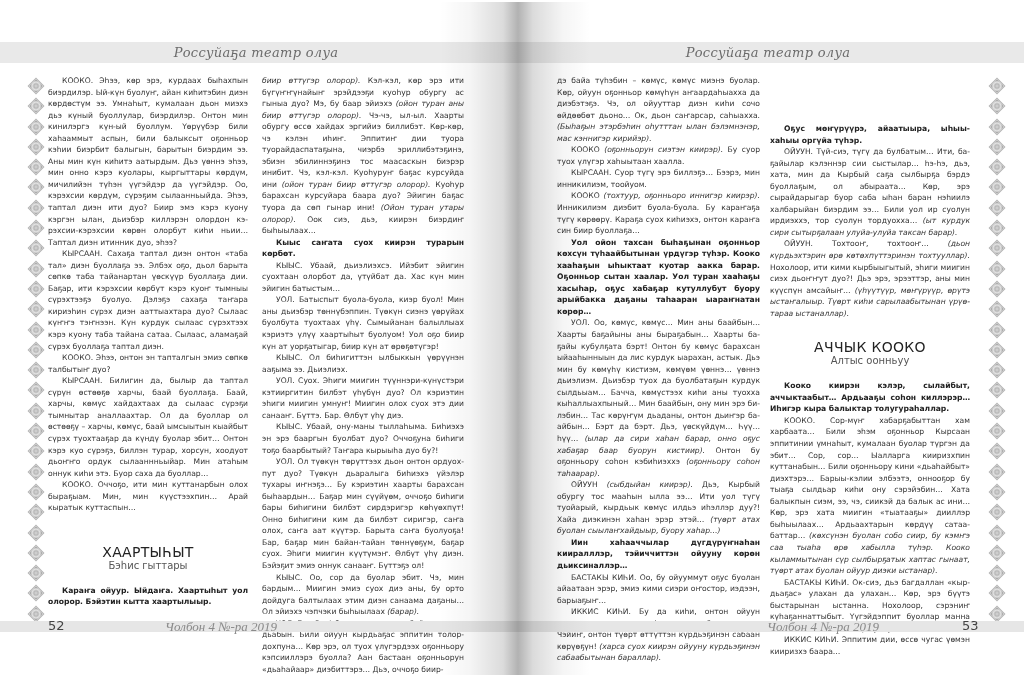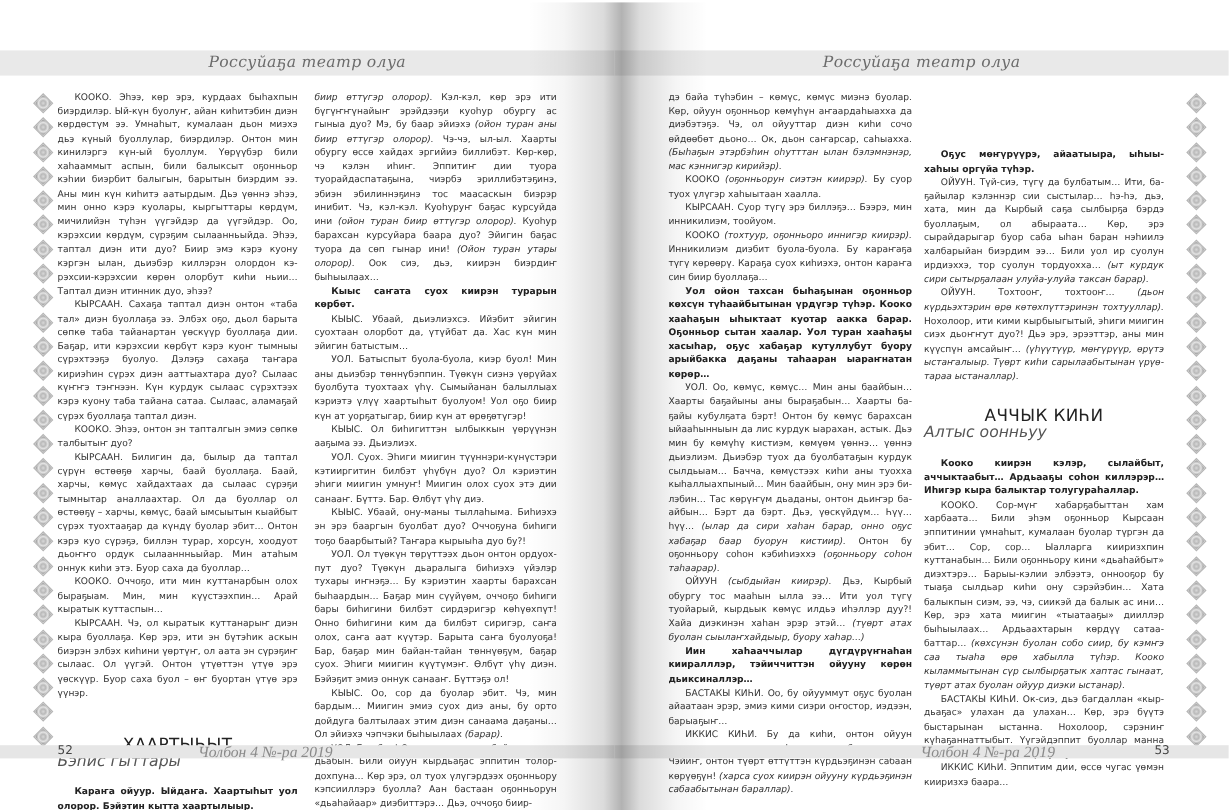--- a/index.html
+++ b/index.html
@@ -31,42 +31,42 @@
   .header-title {
     position:absolute; top:0; width:100%; text-align:center;
     font-family:"DejaVu Serif", serif; font-style:italic;
     font-size:13px; line-height:21px; color:#6b6b6b; letter-spacing:0.3px;
   }
 
   .footer-band {
     position:absolute; top:619px; height:11px; background:#e6e6e6; left:0; right:0;
   }
   .page-num {
-    position:absolute; top:618px; font-size:10px; line-height:12px; color:#444;
+    position:absolute; top:618px; font-size:13px; line-height:12px; color:#444;
   }
   .footer-mag {
     position:absolute; top:619px; font-family:Liberation Serif, serif; font-style:italic;
     font-size:13px; line-height:11px; color:#8a8a8a;
   }
 
   .col {
     position:absolute; top:73px;
     font-size:7.6px; line-height:11.55px; text-align:justify; color:#333;
     hyphens:manual;
   }
   .col p { margin:0; text-indent:14px; }
   .col p.noind { text-indent:0; }
   .col p.bold { font-weight:bold; color:#222; }
   .col i, .col .it { font-style:italic; }
   .col .heading {
     text-align:center; text-indent:0; font-size:14px; line-height:16px;
     margin-top:30px; color:#222; letter-spacing:0.3px;
   }
   .col .subheading {
-    text-indent:0; font-size:13px; line-height:11px; color:#555; margin-bottom:14px;font-style:italic;
+    text-align:center; text-indent:0; font-size:10px; line-height:11px; color:#555; margin-bottom:14px;
   }
 
   .diamonds { position:absolute; width:18px; }
   .diamond {
     width:12px; height:12px; margin:0 auto 8.3px auto; transform:rotate(45deg);
     background:radial-gradient(circle, #d8d8d8 0%, #b9b9b9 30%, #e4e4e4 55%, #a9a9a9 80%, #cfcfcf 100%);
     border:1px solid #b5b5b5; box-sizing:border-box;
   }
   .diamond.first { margin-top:2px; }
 </style>
@@ -110,21 +110,20 @@
         <div class="diamond"></div>
       </div>
 
     <div class="col" style="left:48px; width:200px;">
       <div id="l-col1-paras">
           <p>КООКО. Эһээ, көр эрэ, курдаах быһахпын биэр­дилэр. Ый-күн буолуҥ, айан киһитэбин диэн көр­дөстүм ээ. Умнаһыт, кумалаан дьон миэхэ дьэ күн­ый буоллулар, биэрдилэр. Онтон мин кинилэргэ күн-ый буоллум. Үөрүүбэр били хаһааммыт аспын, били балыксыт оҕонньор кэһии биэрбит балыгын, барытын биэрдим ээ. Аны мин күн киһитэ аатыр­дым. Дьэ үөннэ эһээ, мин онно кэрэ куолары, кыр­гыттары көрдүм, мичилийэн түһэн үүгэйдэр да үүгэйдэр. Оо, кэрэхсии көрдүм, сүрэҕим сылаан­ньыйда. Эһээ, таптал диэн ити дуо? Биир эмэ кэрэ куону кэргэн ылан, дьиэбэр киллэрэн олордон кэ­рэхсии-кэрэхсии көрөн олорбут киһи ньии… Таптал диэн итинник дуо, эһээ?</p>
           <p>КЫРСААН. Сахаҕа таптал диэн онтон «таба тал» диэн буоллаҕа ээ. Элбэх оҕо, дьол барыта сөпкө таба тайанартан үөскүүр буоллаҕа дии. Баҕар, ити кэрэхсии көрбүт кэрэ куоҥ тымныы сүрэхтээҕэ бу­олуо. Дэлэҕэ сахаҕа таҥара кириэһин сүрэх диэн ааттыахтара дуо? Сылаас күҥҥэ тэҥнээн. Күн кур­дук сылаас сүрэхтээх кэрэ куону таба тайана сатаа. Сылаас, аламаҕай сүрэх буоллаҕа таптал диэн.</p>
           <p>КООКО. Эһээ, онтон эн тапталгын эмиэ сөпкө талбытыҥ дуо?</p>
           <p>КЫРСААН. Билигин да, былыр да таптал сүрүн өстөөҕө харчы, баай буоллаҕа. Баай, харчы, көмүс хайдахтаах да сылаас сүрэҕи тымнытар аналлаах­тар. Ол да буоллар ол өстөөҕү – харчы, көмүс, баай ымсыытын кыайбыт сүрэх туохтааҕар да күндү буо­лар эбит… Онтон кэрэ куо сүрэҕэ, биллэн турар, хорсун, хоодуот дьоҥҥо ордук сылааннньыйар. Мин атаһым оннук киһи этэ. Буор саха да буоллар…</p>
           <p>КООКО. Оччоҕо, ити мин куттанарбын олох бы­раҕыам. Мин, мин күүстээхпин… Арай кыратык куттаспын…</p>
-          <p>КЫРСААН. Чэ, ол кыратык куттанарыҥ диэн кыра буоллаҕа. Көр эрэ, ити эн бүтэһик аскын биэрэн эл­бэх киһини үөртүҥ, ол аата эн сүрэҕиҥ сылаас. Ол үүгэй. Онтон үтүөттэн үтүө эрэ үөскүүр. Буор саха буол – өҥ буортан үтүө эрэ үүнэр.</p>
         </div>
       <p class="heading">ХААРТЫҺЫТ</p>
       <p class="subheading">Бэһис гыттары</p>
       <p class="bold">Караҥа ойуур. Ыйдаҥа. Хаартыһыт уол олорор. Бэйэтин кытта хаартылыыр.</p>
 
     </div>
 
     <div class="col" style="left:262px; width:202px;" id="l-col2">
         <p class="noind"><span class="it">биир өттүгэр олорор).</span><span> Кэл-кэл, көр эрэ ити бүгүҥҥү­найыҥ эрэйдээҕи куоһур обургу ас гыныа дуо? Мэ, бу баар эйиэхэ </span><span class="it">(ойон туран аны биир өттүгэр олорор).</span><span> Чэ-чэ, ыл-ыл. Хаарты обургу өссө хайдах эргийиэ биллибэт. Көр-көр, чэ кэлэн иһиҥ. Эппитиҥ дии туора туорайдаспатаҕына, чиэрбэ эриллибэтэҕинэ, эбиэн эбилиннэҕинэ тос маасаскын биэрэр инибит. Чэ, кэл-кэл. Куоһуруҥ баҕас курсуйда ини </span><span class="it">(ойон туран биир өттүгэр олорор).</span><span> Куоһур барахсан кур­суйара баара дуо? Эйигин баҕас туора да сөп гынар ини! </span><span class="it">(Ойон туран утары олорор).</span><span> Оок сиэ, дьэ, кии­рэн биэрдиҥ быһыылаах…</span></p>
         <p class="bold">Кыыс саҥата суох киирэн турарын көрбөт.</p>
@@ -160,21 +159,21 @@
         <p>БАСТАКЫ КИҺИ. Оо, бу ойууммут оҕус буолан айаатаан эрэр, эмиэ кими сиэри оҥостор, иэдээн, барыаҕыҥ…</p>
         <p><span>ИККИС КИҺИ. Бу да киһи, онтон ойуун соҕотоҕун көмүскэ тииһиниэҕэ диэбитиҥ дии… Чэйиҥ, онтон түөрт өттүттэн күрдьэҕинэн сабаан көрүөҕүн! </span><span class="it">(хар­са суох киирэн ойууну күрдьэҕинэн сабаабытынан бараллар).</span></p>
       </div>
 
     <div class="col" style="left:258px; width:200px;margin-top:48px;">
       <div id="r-col2-a">
           <p class="bold">Оҕус мөҥүрүүрэ, айаатыыра, ыһыы-хаһыы ор­гүйа түһэр.</p>
           <p><span>ОЙУУН. Түй-сиэ, түгү да булбатым… Ити, ба­ҕайылар кэлэннэр сии сыстылар… һэ-һэ, дьэ, хата, мин да Кырбый саҕа сылбырҕа бэрдэ буоллаҕым, ол абыраата… Көр, эрэ сырайдарыгар буор саба ыһан баран нэһиилэ халбарыйан биэрдим ээ… Били уол ир суолун ирдиэххэ, тор суолун тордуох­ха… </span><span class="it">(ыт курдук сири сытырҕалаан улуйа-улуйа так­сан барар).</span></p>
           <p><span>ОЙУУН. Тохтооҥ, тохтооҥ… </span><span class="it">(дьон күрдьэхтэрин өрө көтөхпүттэринэн тохтууллар).</span><span> Нохолоор, ити кими кырбыыгытый, эһиги миигин сиэх дьоҥҥут дуо?! Дьэ эрэ, эрээттэр, аны мин күүспүн амса­йыҥ… </span><span class="it">(үһүүтүүр, мөҥүрүүр, өрүтэ ыстаҥалыыр. Түөрт киһи сарылаабытынан үрүө-тараа ыста­наллар).</span></p>
         </div>
-      <p class="heading" style="margin-top:20px;">АЧЧЫК КИҺИ</p>
+      <p class="heading" style="margin-top:20px;">АЧЧЫК КООКО</p>
       <p class="subheading">Алтыс оонньуу</p>
       <div id="r-col2-b">
           <p class="bold">Кооко киирэн кэлэр, сылайбыт, аччыктаабыт… Ардьааҕы соһон киллэрэр… Иһигэр кыра балык­тар толугураһаллар.</p>
           <p><span>КООКО. Сор-мүҥ хабарҕабыттан хам харбаата… Били эһэм оҕонньор Кырсаан эппитинии үмнаһыт, кумалаан буолар түргэн да эбит… Сор, сор… Ыал­ларга кииризхпин куттанабын… Били оҕонньору кини «дьаһайбыт» диэхтэрэ… Барыы-кэлии эл­бээтэ, онноoҕор бу тыаҕа сылдьар киһи ону сэрэ­йэбин… Хата балыкпын сиэм, ээ, чэ, сиикэй да балык ас ини… Көр, эрэ хата миигин «тыатааҕы» дииллэр быһыылаах… Ардьаахтарын көрдүү сатаа­баттар… </span><span class="it">(көхсүнэн буолан собо сиир, бу кэмҥэ саа тыаһа өрө хабылла түһэр. Кооко кыламмытынан сүр сылбырҕатык хаптас гынаат, түөрт атах буолан ойуур диэки ыстанар).</span></p>
           <p>БАСТАКЫ КИҺИ. Ок-сиэ, дьэ багдаллан «кыр­дьаҕас» улахан да улахан… Көр, эрэ бүүтэ быста­рынан ыстанна. Нохолоор, сэрэниҥ күһаҕаннатты­быт. Үүгэйдэппит буоллар манна кыа хаан ыһылла сытар буолуох этэ…</p>
           <p>ИККИС КИҺИ. Эппитим дии, өссө чугас үөмэн кииризхэ баара…</p>
         </div>
     </div>
 
     <div class="diamonds" style="left:476px; top:76px;" id="diamonds-right">

